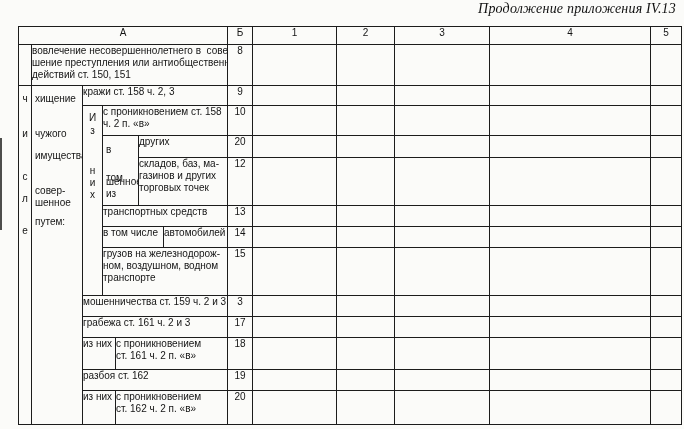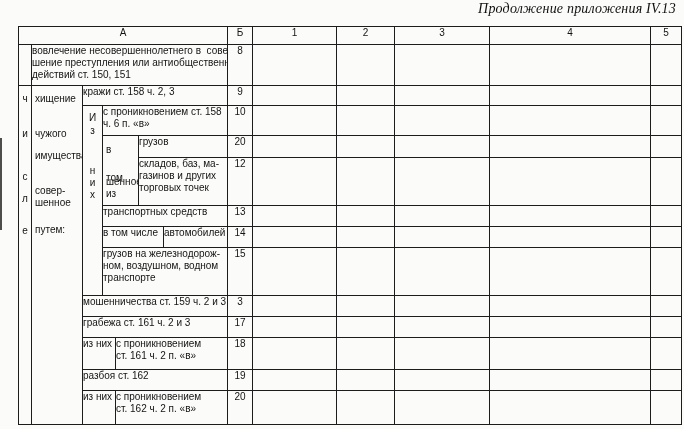--- a/index.html
+++ b/index.html
@@ -102,57 +102,57 @@
         <span class="vl" style="top:85px">с</span>
         <span class="vl" style="top:107px">л</span>
         <span class="vl" style="top:139px">е</span>
       </td>
       <td class="vc" rowspan="12">
         <span class="tw" style="top:7px">хищение</span>
         <span class="tw" style="top:42px">чужого</span>
         <span class="tw" style="top:64px">имущества,</span>
         <span class="tw" style="top:99px">совер-</span>
         <span class="tw" style="top:111px">шенное</span>
-        <span class="tw" style="top:138px">путем:</span>
+        <span class="tw" style="top:130px">путем:</span>
       </td>
       <td class="lbl" colspan="5">кражи ст. 158 ч. 2, 3</td>
       <td class="num">9</td>
       <td></td>
           <td></td>
           <td></td>
           <td></td>
           <td></td>
     </tr>
 
     <tr style="height:30px">
       <td class="vc" rowspan="6">
         <span class="vl" style="top:6px">И</span>
         <span class="vl" style="top:19px">з</span>
         <span class="vl" style="top:59px">н</span>
         <span class="vl" style="top:71px">и</span>
         <span class="vl" style="top:83px">х</span>
       </td>
       <td class="lbl" colspan="4">с проникновением ст. 158
-ч. 6 п. «в»</td>
+ч. 2 п. «в»</td>
       <td class="num">10</td>
       <td></td>
           <td></td>
           <td></td>
           <td></td>
           <td></td>
     </tr>
 
     <tr style="height:22px">
       <td class="vc" colspan="2" rowspan="2">
         <span class="tw" style="top:8px">в</span>
         <span class="tw" style="top:36px">том</span>
         <span class="tw" style="top:40px">шенное</span>
         <span class="tw" style="top:52px">из</span>
       </td>
-      <td class="lbl" colspan="2">грузов</td>
+      <td class="lbl" colspan="2">других</td>
       <td class="num">20</td>
       <td></td>
           <td></td>
           <td></td>
           <td></td>
           <td></td>
     </tr>
 
     <tr style="height:48px">
       <td class="lbl" colspan="2">складов, баз, ма-

